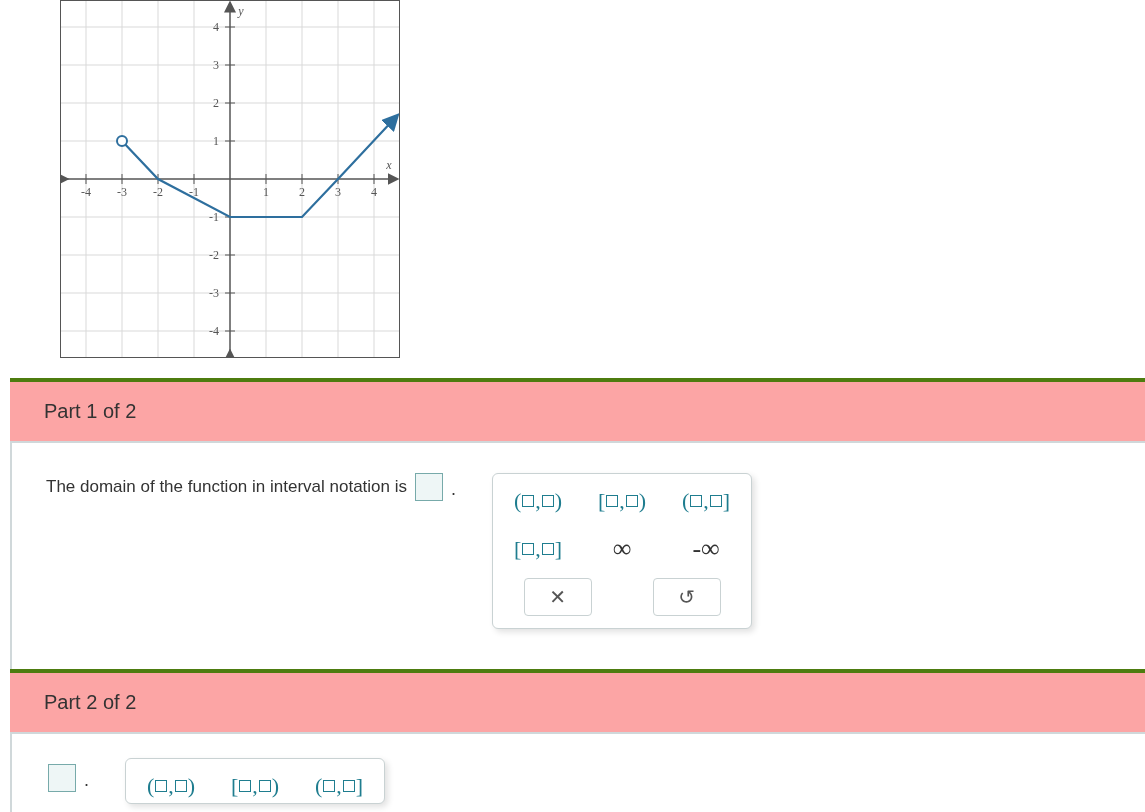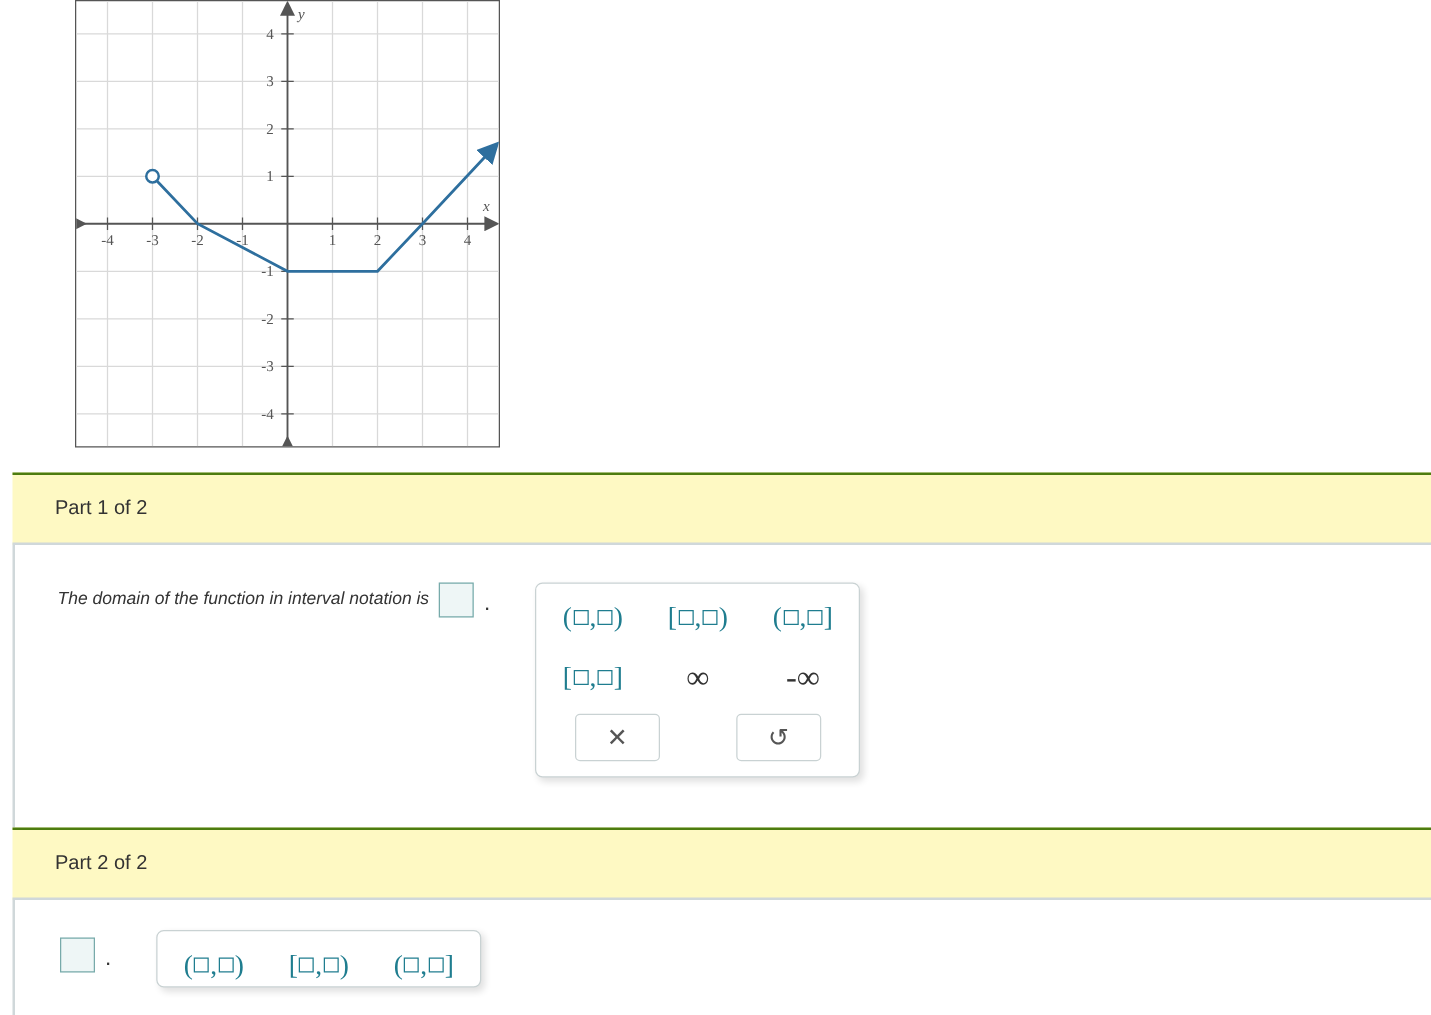--- a/index.html
+++ b/index.html
@@ -17,44 +17,43 @@
   .graph-box {
     width: 340px;
     height: 358px;
     border: 1px solid #555;
     position: relative;
     background: #fff;
   }
   .graph-box svg { display:block; }
 
   .part-header {
-    background: #fef9c3;
-    border-top: 2px solid #4d7c0f;
+    background: #fca5a5;
+    border-top: 4px solid #4d7c0f;
     border-bottom: 2px solid #d0d8da;
     padding: 18px 34px;
-    font-size: 16px;
+    font-size: 20px;
     color: #333;
     margin-left: 10px;
   }
   .part-body {
     background: #fff;
     padding: 30px 34px 40px 34px;
     margin-left: 10px;
     border-left: 2px solid #d0d8da;
   }
   .question-row {
     display: flex;
     align-items: flex-start;
     gap: 6px;
   }
   .q-text {
-    font-size: 14px;
+    font-size: 17px;
     color: #333;
     padding-top: 4px;
-    font-style: italic;
   }
   .answer-box {
     width: 28px;
     height: 28px;
     border: 1px solid #7aa;
     background: #eef6f6;
     display: inline-block;
     vertical-align: middle;
     margin: 0 2px;
   }

